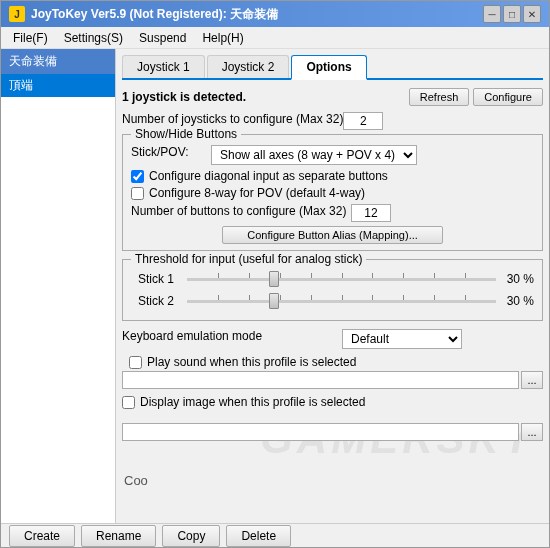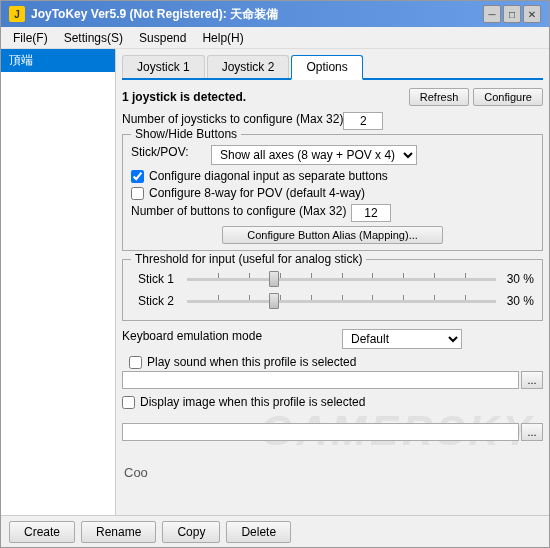--- a/index.html
+++ b/index.html
@@ -130,21 +130,21 @@
       font-size: 12px;
       margin-right: 2px;
       border-radius: 3px 3px 0 0;
     }
     .tab.active {
       background: white;
       border-color: #0078d7;
       border-bottom: 2px solid white;
       margin-bottom: -2px;
       color: #000;
-      font-weight: normal;
+      font-weight: bold;
     }
     .detection-row {
       display: flex;
       align-items: center;
       justify-content: space-between;
       margin-bottom: 6px;
     }
     .detection-text {
       font-weight: bold;
       font-size: 12px;
@@ -282,21 +282,21 @@
       align-items: center;
       justify-content: center;
       margin-left: 2px;
     }
     .footer {
       background: #f0f0f0;
       border-top: 1px solid #ccc;
       padding: 4px 8px;
       display: flex;
       gap: 6px;
-      height: 32px;
+      height: 24px;
       align-items: center;
       flex-shrink: 0;
     }
     .footer-btn {
       padding: 3px 14px;
       border: 1px solid #aaa;
       background: linear-gradient(to bottom, #f8f8f8, #e0e0e0);
       cursor: pointer;
       font-size: 12px;
       border-radius: 2px;
@@ -357,20 +357,21 @@
   <div class="menu-bar">
     <span class="menu-item">File(F)</span>
     <span class="menu-item">Settings(S)</span>
     <span class="menu-item">Suspend</span>
     <span class="menu-item">Help(H)</span>
   </div>
 
   <div class="main-content">
 
     <div class="sidebar">
+      <div class="sidebar-header">天命装備</div>
       <div class="sidebar-item selected">頂端</div>
       <div class="sidebar-watermark"></div>
     </div>
 
     <div class="content-inner">
       <div class="watermark">
         <span class="watermark-text">GAMERSKY</span>
       </div>
       <div class="content-overlay" style="padding:6px;">
 

